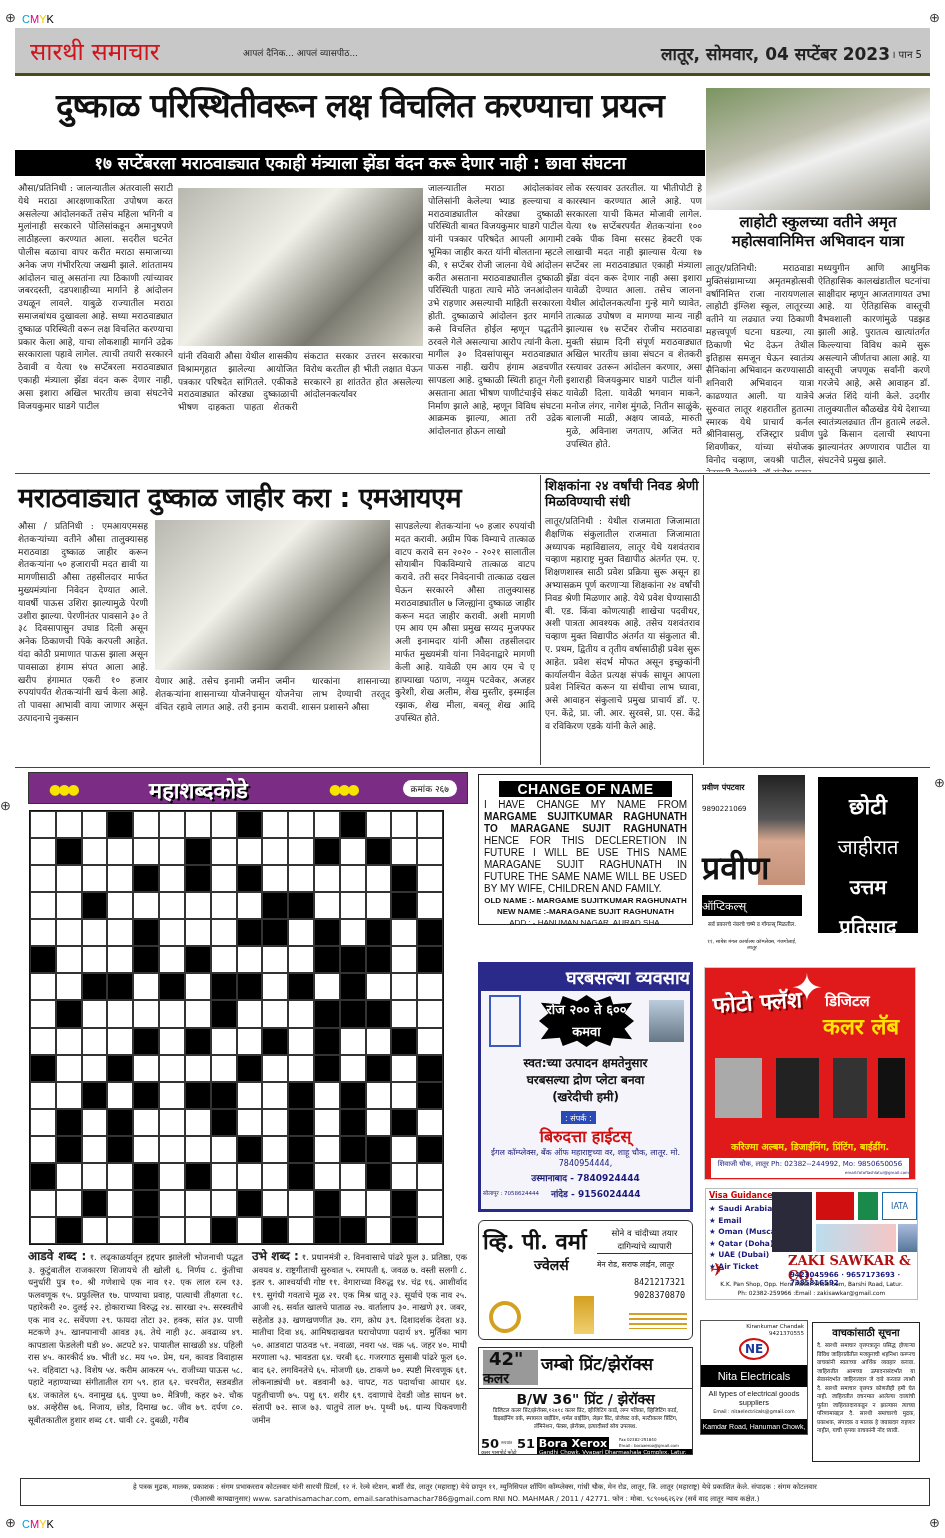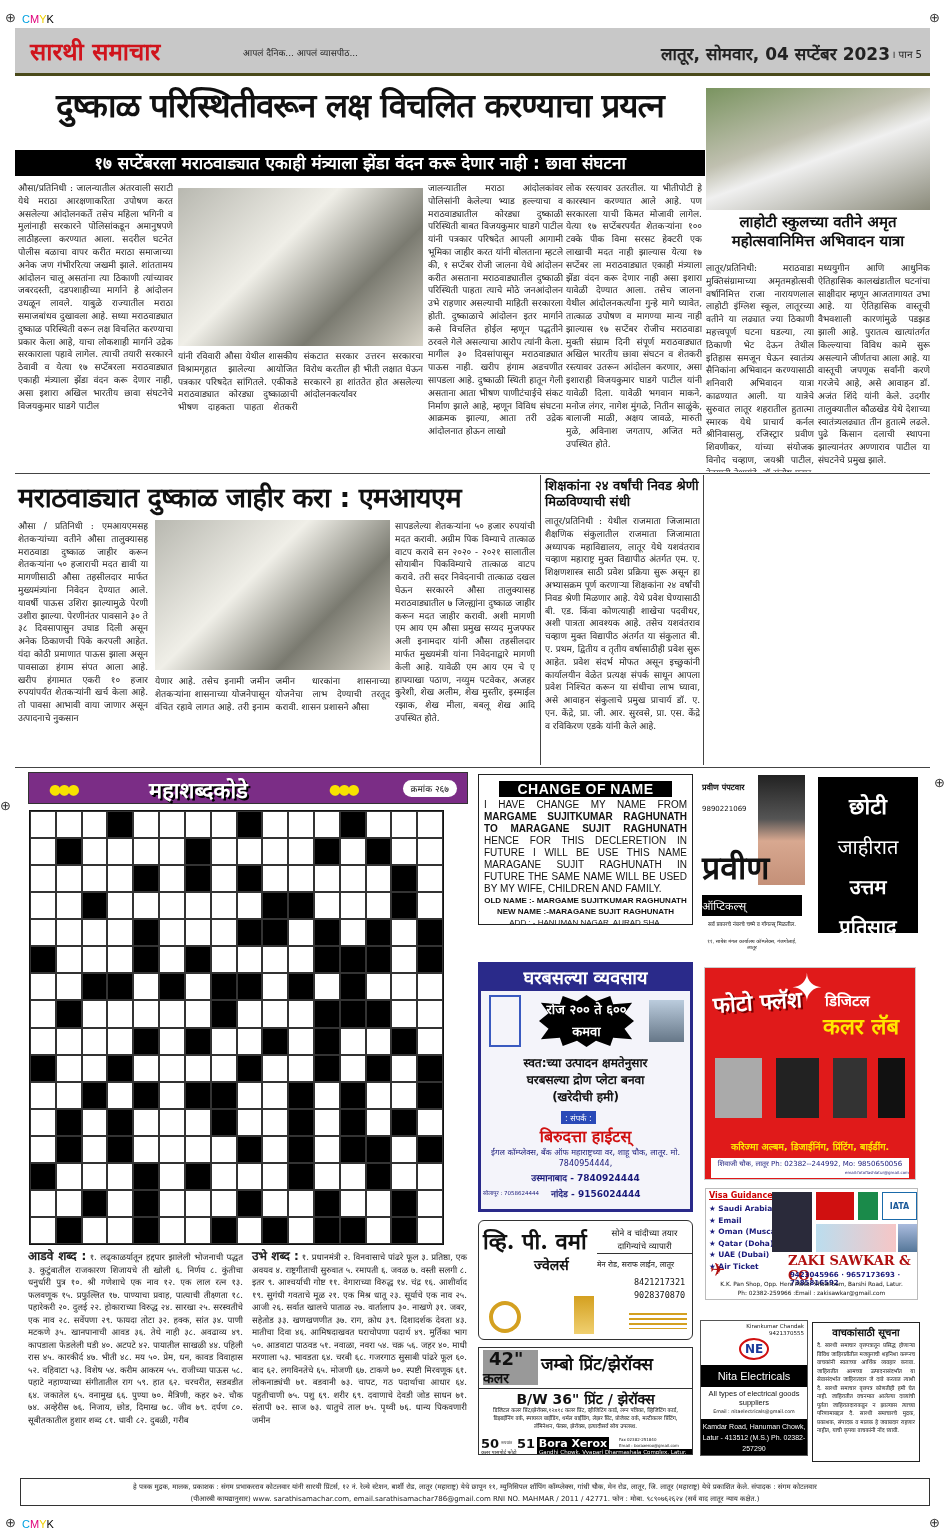--- a/index.html
+++ b/index.html
@@ -1,21 +1,21 @@
 <!DOCTYPE html>
 <html><head>
 <meta charset="utf-8">
 <style>
 *{box-sizing:border-box;margin:0;padding:0}
 body{width:945px;height:1538px;background:#fff;font-family:"DejaVu Sans",sans-serif;color:#111;position:relative;overflow:hidden}
 .reg{position:absolute;font-size:13px;color:#333}
 .cmyk{position:absolute;font-size:11px;font-family:"Liberation Sans",sans-serif}
 .cmyk .c{color:#00a0e0}.cmyk .m{color:#e0007a}.cmyk .y{color:#f0d000}.cmyk .k{color:#000}
 .masthead{position:absolute;left:15px;top:28px;width:915px;height:48px;background:#c8c8c8;border-bottom:3px solid #4a4a1a}
-.mast-title{position:absolute;left:15px;top:6px;font-size:24px;font-weight:bold;color:#d0141c;font-family:"DejaVu Serif",serif}
+.mast-title{position:absolute;left:15px;top:6px;font-size:24px;font-weight:normal;color:#d0141c;font-family:"DejaVu Serif",serif}
 .mast-tag{position:absolute;left:228px;top:18px;font-size:9px;color:#222}
 .mast-date{position:absolute;right:40px;top:14px;font-size:17px;font-weight:bold;color:#222}
 .mast-page{position:absolute;right:8px;top:19px;font-size:10px;color:#222}
 .h1{position:absolute;left:15px;top:88px;width:690px;font-size:33px;font-weight:bold;text-align:center;letter-spacing:-1px;line-height:1.1}
 .bar1{position:absolute;left:15px;top:150px;width:690px;height:26px;background:#000;color:#fff;font-size:17px;text-align:center;line-height:26px;font-weight:bold}
 .col{position:absolute;font-size:9px;line-height:12.8px;text-align:justify;font-family:"DejaVu Serif",serif;overflow:hidden;color:#222}
 .photo{position:absolute;background:linear-gradient(135deg,#b8b8b0,#f0efe8 40%,#7a7a70 70%,#d8d4c8)}
 .photo2{position:absolute;background:linear-gradient(160deg,#7a9460,#c0c0b0 40%,#f0f0f0 55%,#8a8a7a)}
 .caption{position:absolute;font-size:9px;line-height:12.8px;font-family:"DejaVu Serif",serif;text-align:justify;color:#222}
 .rh{position:absolute;font-weight:bold;text-align:center;color:#111;line-height:1.25}
@@ -368,21 +368,21 @@
   <div style="position:absolute;left:2px;top:163px;width:100px;font-size:5px;text-align:center">११, सायेश मंगल कार्यालय कॉम्प्लेक्स, गंजगोलाई, लातूर</div>
 </div>
 <div class="ad" style="left:818px;top:777px;width:100px;height:156px;background:#000;border:none;color:#fff;text-align:center;padding-top:10px">
   <div style="font-size:22px;font-weight:bold;line-height:40px">छोटी</div>
   <div style="font-size:20px;font-weight:normal;line-height:40px">जाहीरात</div>
   <div style="font-size:20px;font-weight:bold;line-height:40px">उत्तम</div>
   <div style="font-size:20px;font-weight:bold;line-height:40px">प्रतिसाद</div>
 </div>
 
 <div class="ad" style="left:478px;top:962px;width:215px;height:250px;border:3px solid #2a2a8a;background:#f4f4fa">
-  <div style="background:#2a2a8a;color:#fff;font-size:18px;font-weight:bold;text-align:center;height:26px;line-height:26px">घरबसल्या व्यवसाय</div>
+  <div style="background:#2a2a8a;color:#fff;font-size:18px;font-weight:bold;text-align:right;height:26px;line-height:26px">घरबसल्या व्यवसाय</div>
   <div style="position:absolute;left:8px;top:30px;width:32px;height:52px;border:2px solid #3a5ac0"></div>
   <div style="position:absolute;left:58px;top:30px;width:95px;height:52px;background:#000;color:#fff;font-size:13px;font-weight:bold;text-align:center;line-height:22px;padding-top:4px;clip-path:polygon(50% 0,60% 12%,75% 2%,78% 18%,98% 15%,90% 35%,100% 50%,90% 65%,98% 85%,78% 82%,75% 98%,60% 88%,50% 100%,40% 88%,25% 98%,22% 82%,2% 85%,10% 65%,0 50%,10% 35%,2% 15%,22% 18%,25% 2%,40% 12%)">रोज २०० ते ६०० कमवा</div>
   <div style="position:absolute;left:168px;top:35px;width:35px;height:42px;background:linear-gradient(#bcd,#678)"></div>
   <div style="position:absolute;left:0;top:90px;width:209px;text-align:center;font-size:12px;font-weight:bold;line-height:17px">
     <div>स्वत:च्या उत्पादन क्षमतेनुसार</div>
     <div>घरबसल्या द्रोण प्लेटा बनवा</div>
     <div>(खरेदीची हमी)</div>
   </div>
   <div style="position:absolute;left:80px;top:146px;background:#2a4ab8;color:#fff;font-size:8px;padding:1px 4px">: संपर्क :</div>
   <div style="position:absolute;left:0;top:160px;width:209px;text-align:center;color:#d01010;font-size:16px;font-weight:bold">बिरुदत्ता हाईटस्</div>
@@ -408,21 +408,21 @@
       <div>★ Saudi Arabia</div>
       <div>★ Email</div>
       <div>★ Oman (Muscat)</div>
       <div>★ Qatar (Doha)</div>
       <div>★ UAE (Dubai)</div>
       <div>★ Air Ticket</div>
     </div>
   <div style="position:absolute;left:66px;top:3px;width:40px;height:60px;background:#2a2a3a"></div>
   <div style="position:absolute;left:110px;top:3px;width:38px;height:28px;background:#d01010"></div>
   <div style="position:absolute;left:152px;top:3px;width:20px;height:28px;background:#1a8a4a"></div>
-  <div style="position:absolute;left:176px;top:3px;width:35px;height:28px;border:1px solid #1a6aaa;color:#1a5a9a;font-size:8px;font-weight:bold;text-align:center;line-height:28px">IATA</div>
+  <div style="position:absolute;left:176px;top:3px;width:35px;height:28px;border:1px solid #1a6aaa;color:#1a5a9a;font-size:8px;font-weight:normal;text-align:center;line-height:28px">IATA</div>
   <div style="position:absolute;left:110px;top:35px;width:80px;height:28px;background:linear-gradient(90deg,#bde,#f6c6c6)"></div>
   <div style="position:absolute;left:192px;top:35px;width:19px;height:28px;background:linear-gradient(#abd,#579)"></div>
   <div style="position:absolute;left:82px;top:64px;font-size:13px;font-weight:bold;color:#b01010;font-family:'DejaVu Serif',serif">ZAKI SAWKAR &amp; CO.</div>
   <div style="position:absolute;left:4px;top:70px;font-size:18px;color:#b01010">✈</div>
   <div style="position:absolute;left:84px;top:82px;font-size:7px;font-weight:bold;color:#1a1a7a">9423045966 · 9657173693 · 7385816592</div>
   <div style="position:absolute;left:0;top:92px;width:211px;text-align:center;font-size:5.8px">K.K. Pan Shop, Opp. Hero Motor Showroom, Barshi Road, Latur.</div>
   <div style="position:absolute;left:0;top:101px;width:211px;text-align:center;font-size:5.8px">Ph: 02382-259966 :Email : zakisawkar@gmail.com</div>
 </div>
 
 <div class="ad" style="left:478px;top:1220px;width:215px;height:120px;border:1.5px solid #333;border-radius:6px">
@@ -451,21 +451,21 @@
   <div style="position:absolute;left:2px;top:88px;font-size:13px;font-weight:bold">50</div>
   <div style="position:absolute;left:22px;top:92px;font-size:4px">रूपयांत</div>
   <div style="position:absolute;left:38px;top:88px;font-size:13px;font-weight:bold">51</div>
   <div style="position:absolute;left:58px;top:89px;width:72px;background:#000;color:#fff;font-size:11px;font-weight:bold;text-align:center">Bora Xerox</div>
   <div style="position:absolute;left:140px;top:89px;font-size:4px">Fax 02382-251840</div>
   <div style="position:absolute;left:140px;top:95px;font-size:4px">Email : boraxerox@gmail.com</div>
   <div style="position:absolute;left:58px;top:101px;width:155px;background:#000;color:#fff;font-size:5.5px;padding-left:2px">Gandhi Chowk, Vyapari Dharmashala Complex, Latur.</div>
   <div style="position:absolute;left:2px;top:101px;font-size:5px">कलर पासपोर्ट फोटो</div>
 </div>
 
-<div class="ad" style="left:700px;top:1320px;width:108px;height:136px;border:1px solid #555">
+<div class="ad" style="left:700px;top:1320px;width:108px;height:115px;border:1px solid #555">
   <div style="position:absolute;right:3px;top:2px;font-size:5.5px;text-align:right">Kirankumar Chandak</div>
   <div style="position:absolute;right:3px;top:9px;font-size:5.5px">9421370555</div>
   <div style="position:absolute;left:38px;top:17px;width:30px;height:22px;border:2px solid #d01010;border-radius:50%;color:#1a3a9a;font-weight:bold;font-size:12px;text-align:center;line-height:18px">NE</div>
   <div style="position:absolute;left:0;top:44px;width:106px;height:22px;background:#000;color:#fff;font-size:11px;text-align:center;line-height:22px;font-family:'Liberation Sans',sans-serif">Nita Electricals</div>
   <div style="position:absolute;left:2px;top:68px;width:102px;text-align:center;font-size:7.5px;line-height:9px;font-family:'Liberation Sans',sans-serif">All types of electrical goods suppliers</div>
   <div style="position:absolute;left:0;top:88px;width:106px;text-align:center;font-size:4.8px">Email : nitaelectricals@gmail.com</div>
   <div style="position:absolute;left:0;top:98px;width:106px;height:45px;background:#000;color:#fff;text-align:center;font-size:7px;line-height:11px;padding-top:2px;font-family:'Liberation Sans',sans-serif">Kamdar Road, Hanuman Chowk, Latur - 413512 (M.S.) Ph. 02382-257290</div>
 </div>
 
 <div class="ad" style="left:812px;top:1322px;width:108px;height:140px;border:1.5px solid #222;padding:2px 4px">

